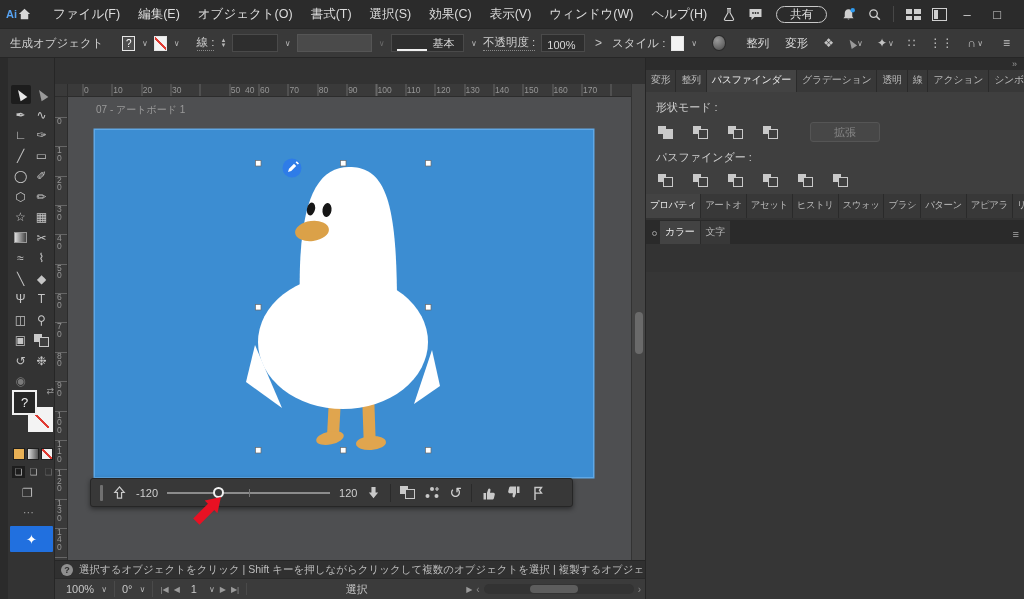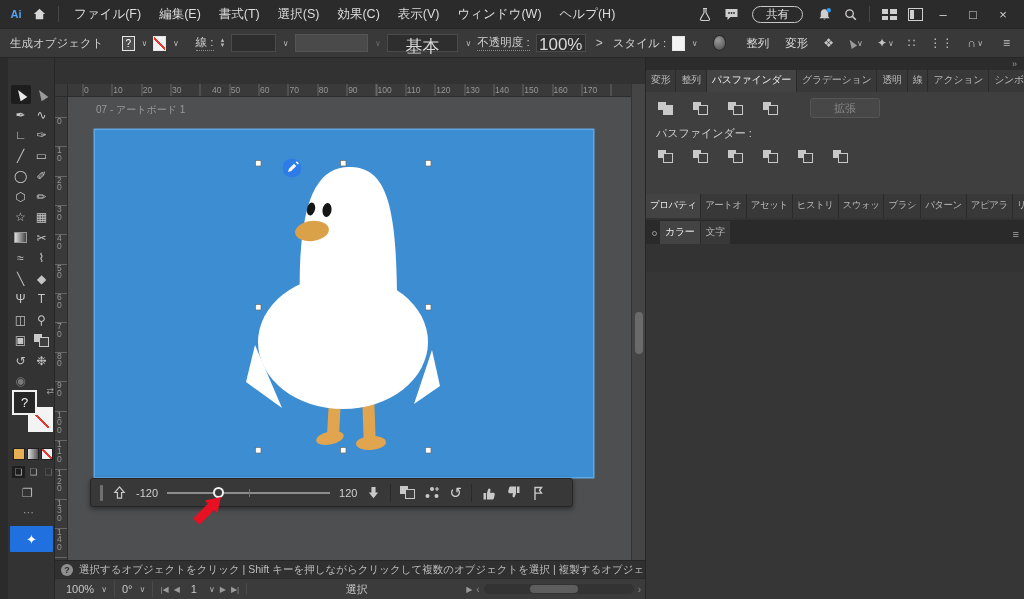--- a/index.html
+++ b/index.html
@@ -18,21 +18,21 @@
   .win-btn{width:30px;height:24px;display:flex;align-items:center;justify-content:center;color:#cfcfcf;font-size:13px;}
 
   
   #optionsbar{position:absolute;left:0;top:28px;width:1024px;height:30px;background:#393939;border-top:1px solid #262626;border-bottom:1px solid #262626;display:flex;align-items:center;padding:0 10px;gap:6px;white-space:nowrap;overflow:hidden;}
   .ob-label{font-size:11.5px;color:#cfcfcf;}
   .dotted{border-bottom:1px dotted #8a8a8a;}
   .swatch{width:15px;height:15px;border:1.5px solid #e6e6e6;background:#4c4c4c;position:relative;display:flex;align-items:center;justify-content:center;font-size:10px;color:#fff;}
   .swatch.white{background:#f3f3f3;}
   .slash{position:absolute;inset:0;background:linear-gradient(45deg,transparent 43%,#e03a32 43%,#e03a32 57%,transparent 57%);}
   .caret{font-size:8px;color:#b5b5b5;margin-left:1px;}
-  .ob-box{height:18px;background:#2e2e2e;border:1px solid #4a4a4a;display:flex;align-items:center;padding:0 5px;font-size:17px;color:#d8d8d8;flex-direction:column;}
+  .ob-box{height:18px;background:#2e2e2e;border:1px solid #4a4a4a;display:flex;align-items:flex-end;padding:0 5px;font-size:11px;color:#d8d8d8;}
   .ob-box.disabled{background:#4a4a4a;border-color:#555;}
   .stepper{display:flex;flex-direction:column;font-size:6px;color:#b5b5b5;line-height:5px;}
   .stroke-line{width:30px;height:2px;background:#f0f0f0;margin-right:6px;}
   .globe{width:16px;height:16px;border-radius:50%;background:radial-gradient(circle at 35% 30%,#9a9a9a,#4a4a4a);border:1px solid #2a2a2a;}
   .ob-btn{font-size:11.5px;color:#d8d8d8;padding:2px 5px;}
   .ob-icon{color:#c3c3c3;font-size:12px;padding:0 4px;display:flex;align-items:center;}
 
   
   #leftstrip{position:absolute;left:0;top:58px;width:8px;height:541px;background:#2b2b2b;}
   #toolbar{position:absolute;left:8px;top:58px;width:47px;height:541px;background:#333333;border-right:1px solid #262626;}
@@ -146,20 +146,21 @@
     <div class="ai-logo">Ai</div>
     <div class="mb-icon">
       <svg width="15" height="14" viewBox="0 0 16 15">
           <path d="M8 2 L2 7.6 H4 V13 H12 V7.6 H14 Z" fill="#d8d8d8"></path>
         </svg>
     </div>
     <div class="mb-sep"></div>
     <div id="menu-items" style="display:flex">
         <span class="menu-item">ファイル(F)</span>
         <span class="menu-item">編集(E)</span>
+        <span class="menu-item">オブジェクト(O)</span>
         <span class="menu-item">書式(T)</span>
         <span class="menu-item">選択(S)</span>
         <span class="menu-item">効果(C)</span>
         <span class="menu-item">表示(V)</span>
         <span class="menu-item">ウィンドウ(W)</span>
         <span class="menu-item">ヘルプ(H)</span>
       </div>
     <div id="menubar-right">
       <div class="mb-icon">
         <svg width="14" height="15" viewBox="0 0 14 15">
@@ -323,21 +324,21 @@
       </div>
   </div>
 
 
   <div id="canvas">
     <div id="hruler">
         <span class="hnum" style="left: 16px;">0</span>
         <span class="hnum" style="left: 45.35px;">10</span>
         <span class="hnum" style="left: 74.7px;">20</span>
         <span class="hnum" style="left: 104.05px;">30</span>
-        <span class="hnum" style="left: 116px; padding-left: 28px;">40</span>
+        <span class="hnum" style="left: 149px; padding-left: 28px;">40</span>
         <span class="hnum" style="left: 162.75px;">50</span>
         <span class="hnum" style="left: 192.1px;">60</span>
         <span class="hnum" style="left: 221.45px;">70</span>
         <span class="hnum" style="left: 250.8px;">80</span>
         <span class="hnum" style="left: 280.15px;">90</span>
         <span class="hnum" style="left: 309.5px;">100</span>
         <span class="hnum" style="left: 338.85px;">110</span>
         <span class="hnum" style="left: 368.2px;">120</span>
         <span class="hnum" style="left: 397.55px;">130</span>
         <span class="hnum" style="left: 426.9px;">140</span>
@@ -520,20 +521,21 @@
         <span class="tab">変形</span>
         <span class="tab">整列</span>
         <span class="tab active">パスファインダー</span>
         <span class="tab">グラデーション</span>
         <span class="tab">透明</span>
         <span class="tab">線</span>
         <span class="tab">アクション</span>
         <span class="tab">シンボル</span>
       </div>
     <div id="pf-body">
+      <div class="pf-label">形状モード :</div>
       <div class="pf-row" id="pf-shapemodes">
           <span class="pf-btn" title="unite">
             <span class="ov ov-solid"></span>
           </span>
           <span class="pf-btn" title="minus-front">
             <span class="ov"></span>
           </span>
           <span class="pf-btn" title="intersect">
             <span class="ov"></span>
           </span>

